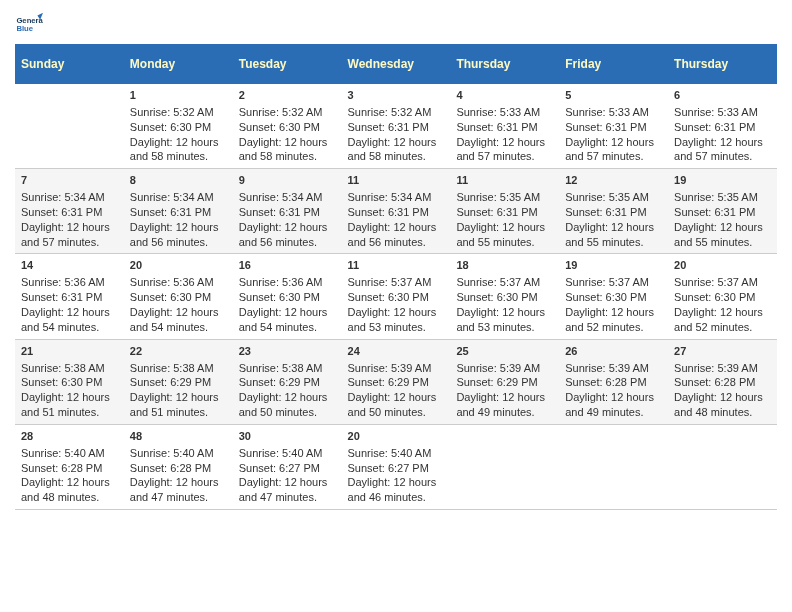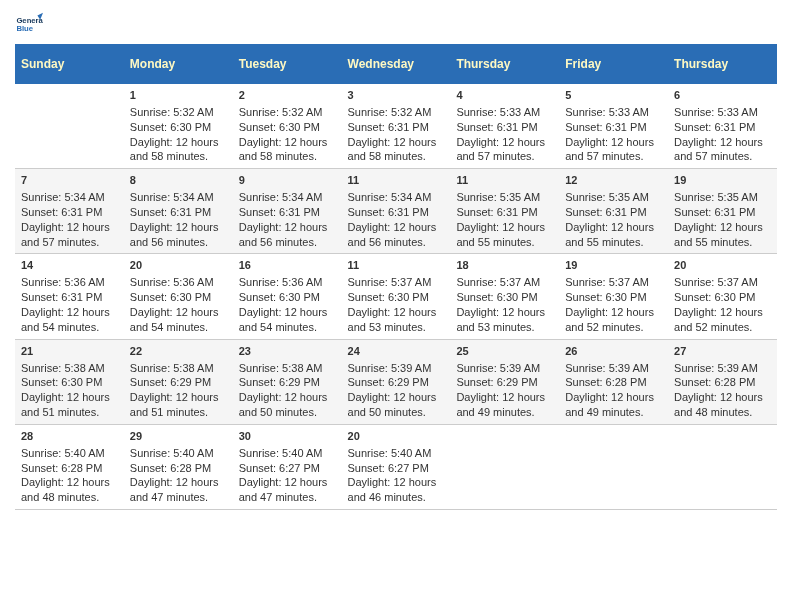--- a/index.html
+++ b/index.html
@@ -234,21 +234,21 @@
             <span class="day-num">27</span>
             <div class="cell-text">Sunrise: 5:39 AM<br>Sunset: 6:28 PM<br>Daylight: 12 hours and 48 minutes.</div>
           </td>
         </tr>
         <tr>
           <td>
             <span class="day-num">28</span>
             <div class="cell-text">Sunrise: 5:40 AM<br>Sunset: 6:28 PM<br>Daylight: 12 hours and 48 minutes.</div>
           </td>
           <td>
-            <span class="day-num">29</span>
+            <span class="day-num">48</span>
             <div class="cell-text">Sunrise: 5:40 AM<br>Sunset: 6:28 PM<br>Daylight: 12 hours and 47 minutes.</div>
           </td>
           <td>
             <span class="day-num">30</span>
             <div class="cell-text">Sunrise: 5:40 AM<br>Sunset: 6:27 PM<br>Daylight: 12 hours and 47 minutes.</div>
           </td>
           <td>
             <span class="day-num">20</span>
             <div class="cell-text">Sunrise: 5:40 AM<br>Sunset: 6:27 PM<br>Daylight: 12 hours and 46 minutes.</div>
           </td>

